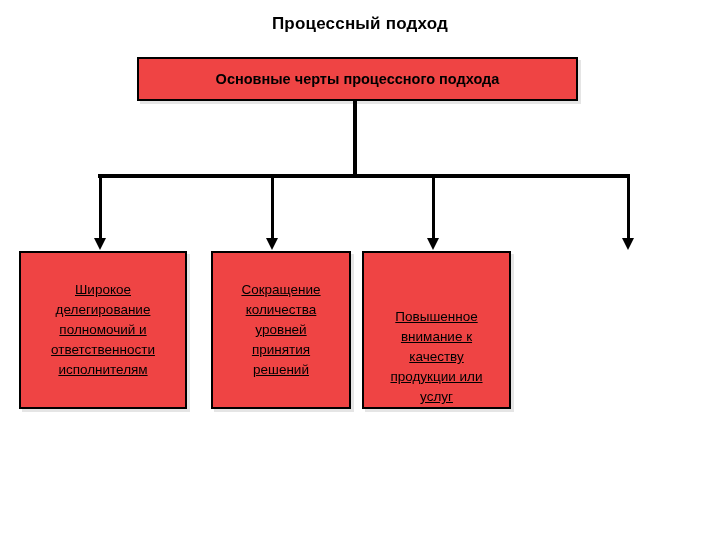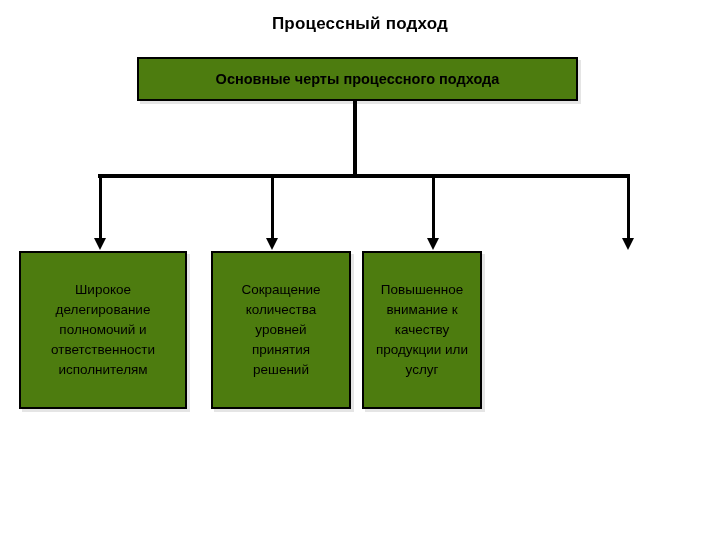--- a/index.html
+++ b/index.html
@@ -34,21 +34,21 @@
     font-size: 17px;
     font-weight: bold;
     letter-spacing: 0.2px;
     color: #000000;
   }
 
   
   .node {
     position: absolute;
     box-sizing: border-box;
-    background: #4d7c0f;
+    background: #ef4444;
     border: 2px solid #000000;
     box-shadow: 3px 3px 0 rgba(0,0,0,0.10);
     display: flex;
     align-items: center;
     justify-content: center;
     text-align: center;
   }
 
   
   .root-node {
@@ -68,25 +68,26 @@
   .leaf-node {
     top: 251px;
     height: 158px;
   }
   .leaf-node .node-label {
     font-size: 13.5px;
     font-weight: normal;
     line-height: 20px;
     padding: 0 5px;
     white-space: pre-line;
+    text-decoration: underline;
   }
 
   .leaf-1 { left: 19px;  width: 168px; }
   .leaf-2 { left: 211px; width: 140px; }
-  .leaf-3 { left: 362px; width: 120px; }
+  .leaf-3 { left: 362px; width: 149px; align-items: flex-end; }
   .leaf-4 { left: 529px; width: 179px; }
 
   
   .conn {
     position: absolute;
     background: #000000;
   }
   
   .stem {
     left: 353px;

